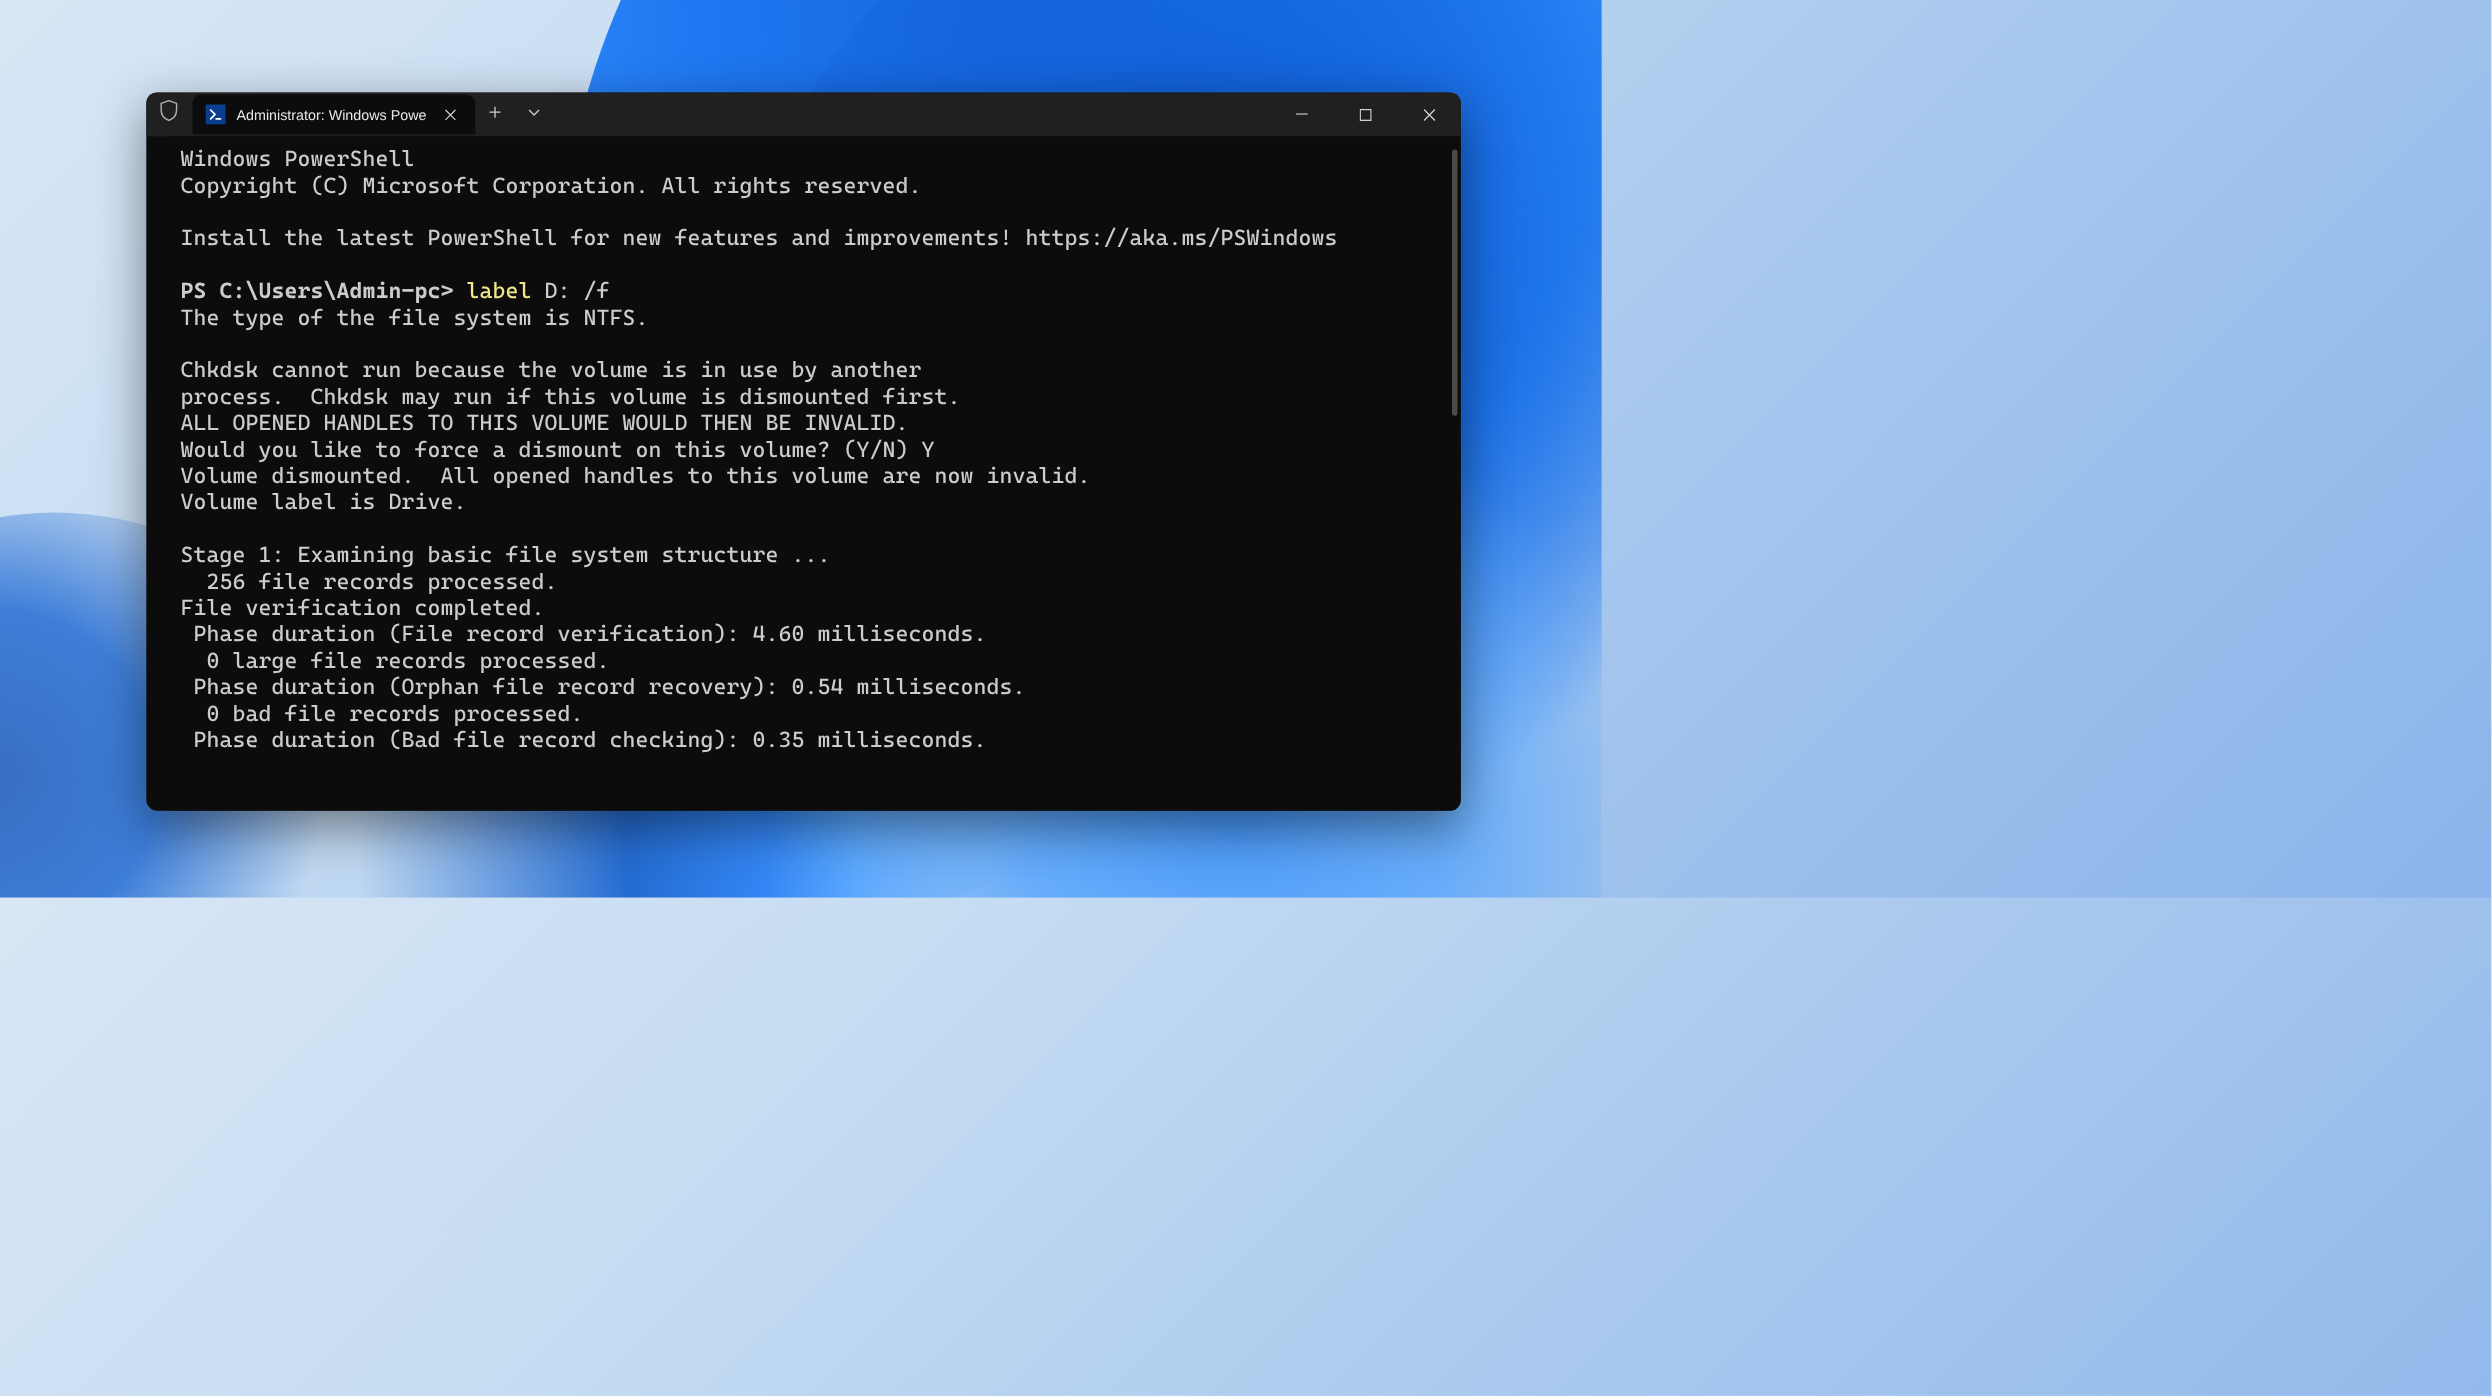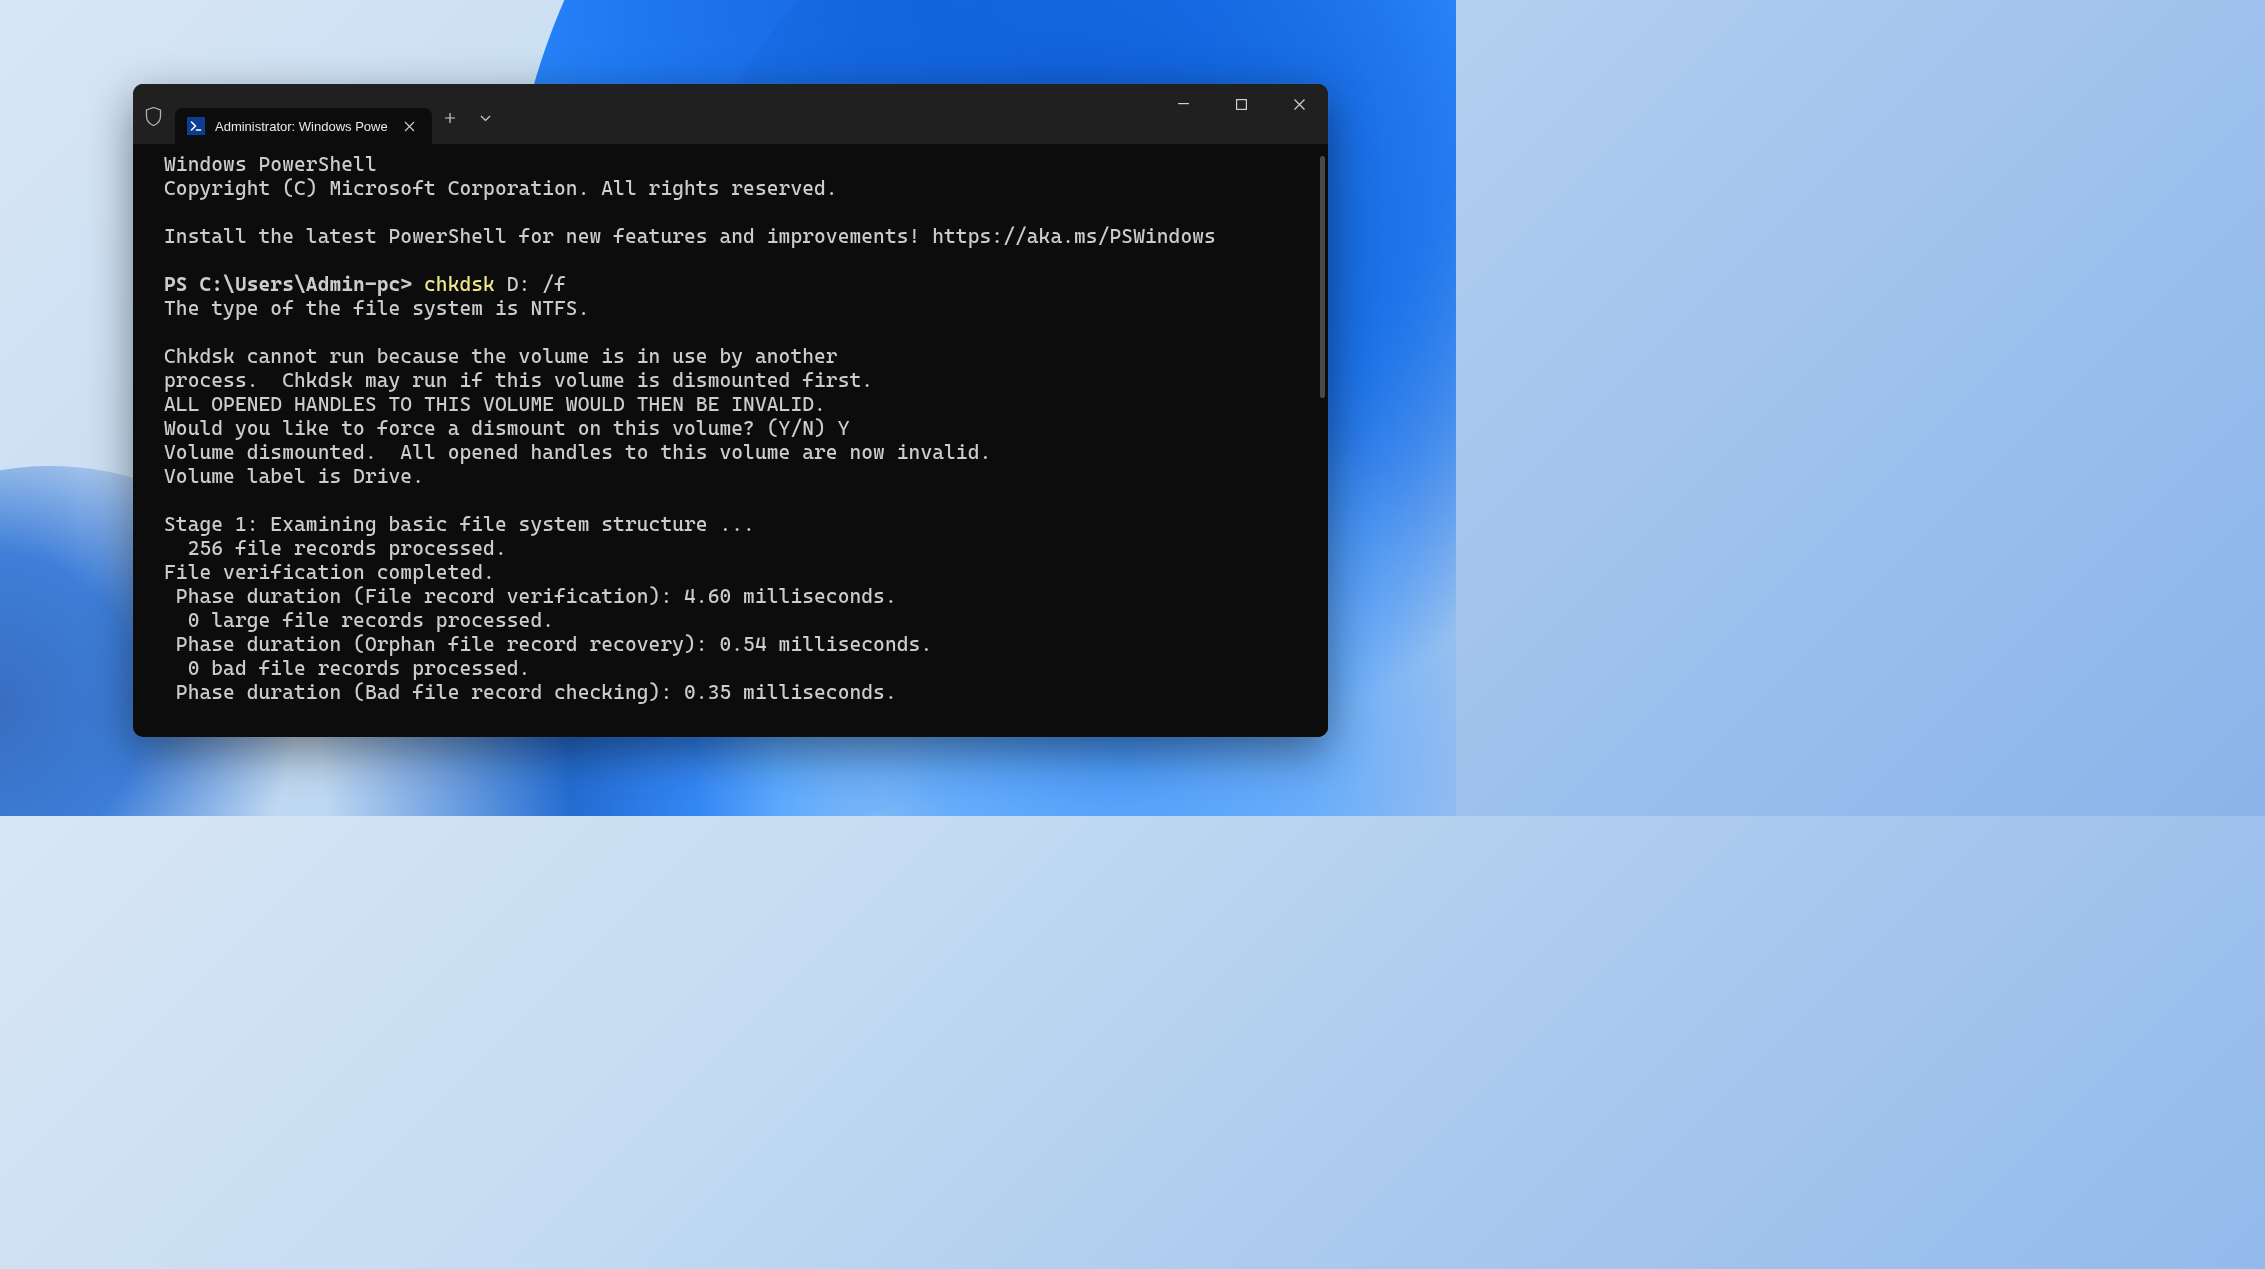--- a/index.html
+++ b/index.html
@@ -69,24 +69,24 @@
       height: 653px;
       background: #0c0c0c;
       border-radius: 10px;
       box-shadow: 0 15px 45px rgba(0,0,0,0.45), 0 0 0 1px rgba(255,255,255,0.04);
       overflow: hidden;
       display: flex;
       flex-direction: column;
     }
     
     .titlebar {
-      height: 60px;
+      height: 40px;
       background: #202020;
       display: flex;
-      align-items: flex-end;
+      align-items: center;
       position: relative;
     }
     
     .admin-shield {
       width: 40px;
       height: 48px;
       display: flex;
       align-items: center;
       justify-content: center;
       padding-bottom: 8px;
@@ -264,21 +264,21 @@
       </div>
     </div>
   </div>
 
   <div class="terminal-body">
     <div class="terminal-content" id="term-out">Windows PowerShell
 Copyright (C) Microsoft Corporation. All rights reserved.
 
 Install the latest PowerShell for new features and improvements! https://aka.ms/PSWindows
 
-<span class="ps-prompt">PS C:\Users\Admin-pc&gt; </span><span class="ps-cmd">chkdsk</span><span class="ps-arg"> D: /f</span>
+<span class="ps-prompt">PS C:\Users\Admin-pc&gt; </span><span class="ps-cmd">label</span><span class="ps-arg"> D: /f</span>
 The type of the file system is NTFS.
 
 Chkdsk cannot run because the volume is in use by another
 process.  Chkdsk may run if this volume is dismounted first.
 ALL OPENED HANDLES TO THIS VOLUME WOULD THEN BE INVALID.
 Would you like to force a dismount on this volume? (Y/N) Y
 Volume dismounted.  All opened handles to this volume are now invalid.
 Volume label is Drive.
 
 Stage 1: Examining basic file system structure ...

